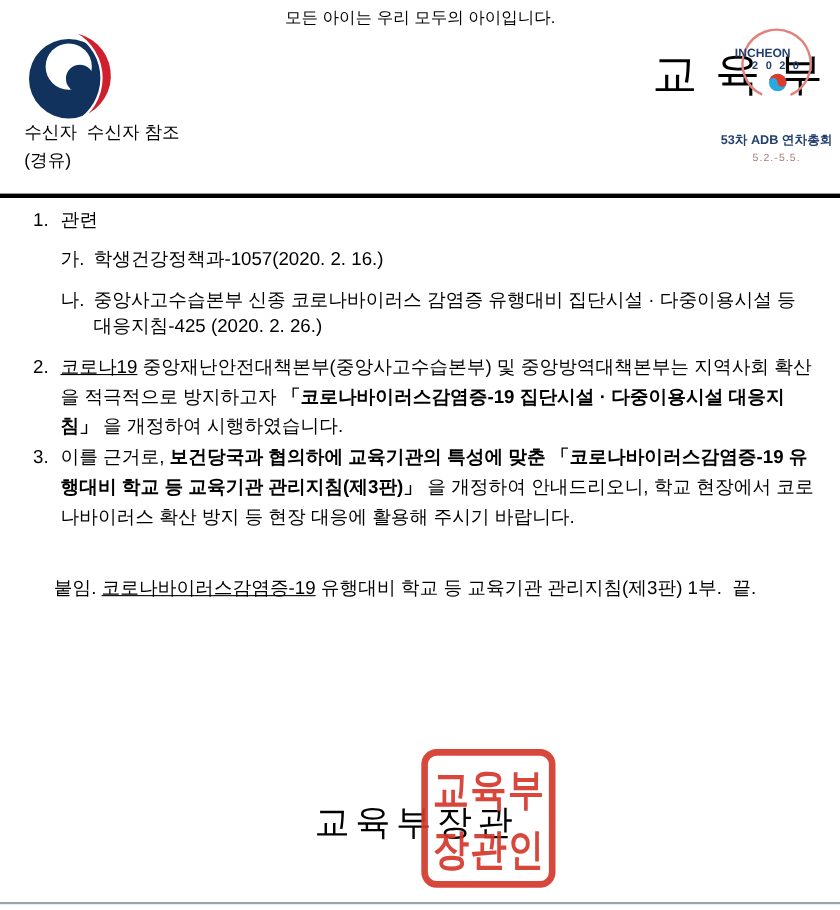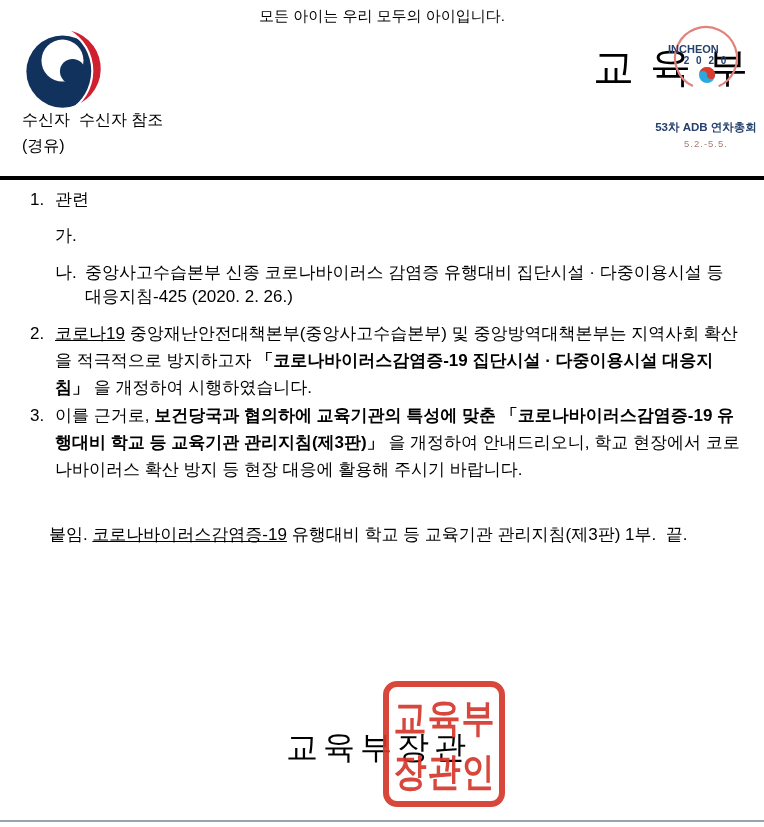--- a/index.html
+++ b/index.html
@@ -100,20 +100,21 @@
   <div class="via">(경유)</div>
   <div class="rule-thick"></div>
 
   <div class="para num-item p-1">
     <span class="num">1.</span>
     <span>관련</span>
   </div>
 
   <div class="para sub-item p-1a">
     <span class="num">가.</span>
+    <span>학생건강정책과-1057(2020. 2. 16.)</span>
   </div>
 
   <div class="para sub-item p-1b">
     <span class="num">나.</span>
     <span>중앙사고수습본부 신종 코로나바이러스 감염증 유행대비 집단시설 · 다중이용시설 등 대응지침-425 (2020. 2. 26.)</span>
   </div>
 
   <div class="para num-item p-2">
     <span class="num">2.</span><span class="uline">코로나19</span><span> 중앙재난안전대책본부(중앙사고수습본부) 및 중앙방역대책본부는 지역사회 확산을 적극적으로 방지하고자 </span><span class="bold">「코로나바이러스감염증-19 집단시설 · 다중이용시설 대응지침」</span><span> 을 개정하여 시행하였습니다.</span>
   </div>

